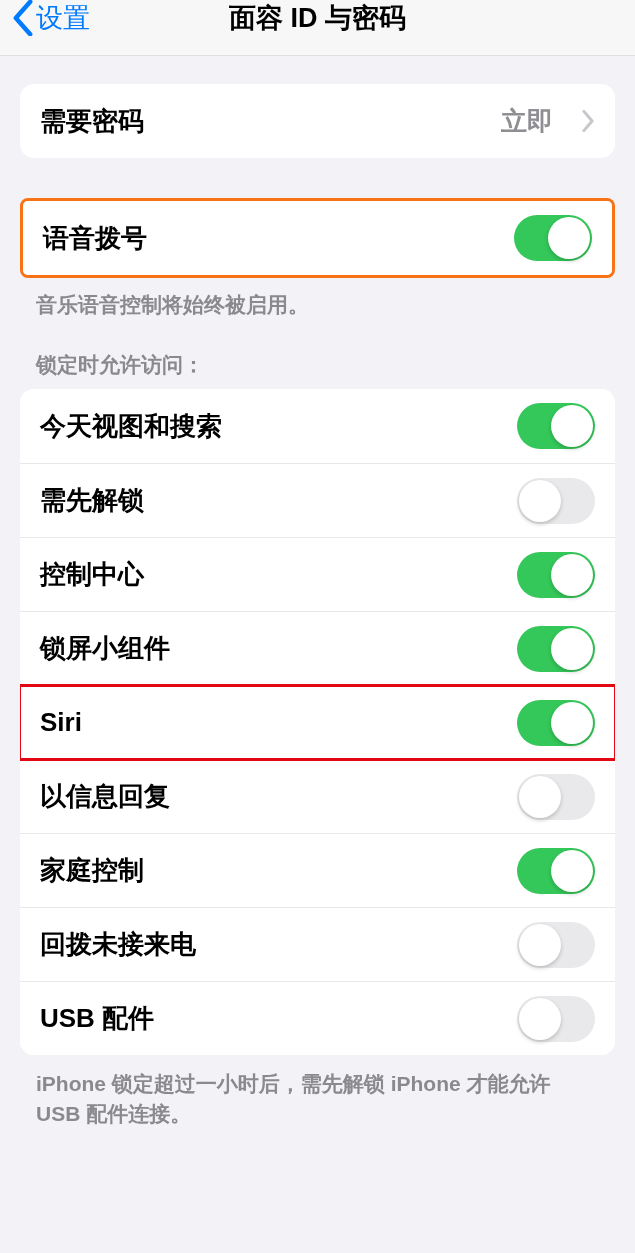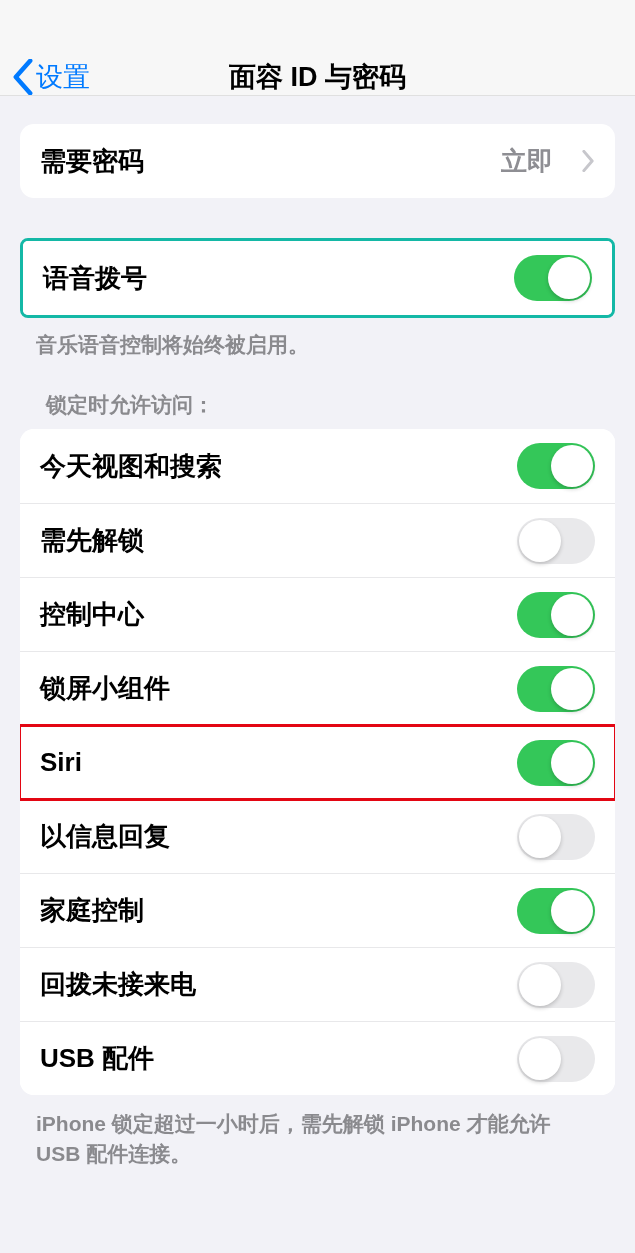--- a/index.html
+++ b/index.html
@@ -9,25 +9,25 @@
       -webkit-font-smoothing: antialiased;
     }
     body {
       font-family: -apple-system, BlinkMacSystemFont, "Helvetica Neue", "PingFang SC", sans-serif;
       background: #f2f2f7;
       width: 635px;
       height: 1253px;
       overflow: hidden;
     }
     .nav-bar {
-      height: 96px;
+      height: 56px;
       background: #f7f7f7;
       border-bottom: 1px solid #e0e0e0;
       display: flex;
-      align-items: flex-end;
+      align-items: flex-start;
       position: relative;
       padding: 0 12px;
     }
     .back-button {
       display: flex;
       align-items: center;
       color: #007aff;
       cursor: pointer;
     }
     .back-chevron {
@@ -51,21 +51,21 @@
       padding: 0;
       font-weight: bold;
     }
     .group {
       margin: 28px 20px 0 20px;
       background: #fff;
       border-radius: 14px;
       overflow: hidden;
     }
     .group.highlighted {
-      border: 3px solid #14b8a6;
+      border: 3px solid #f97316;
       border-radius: 8px;
     }
     .row {
       display: flex;
       align-items: center;
       min-height: 74px;
       padding: 0 20px;
       background: #fff;
     }
     .row + .row {
@@ -90,21 +90,21 @@
       width: 14px;
       height: 22px;
     }
     .footer-text {
       margin: 12px 36px 0 36px;
       font-size: 21px;
       color: #8a8a8e;
       line-height: 1.4;
     }
     .header-text {
-      margin: 32px 36px 10px 46px;
+      margin: 32px 36px 10px 36px;
       font-size: 21px;
       color: #8a8a8e;
     }
     .toggle {
       width: 78px;
       height: 46px;
       border-radius: 23px;
       position: relative;
       cursor: pointer;
       flex-shrink: 0;

